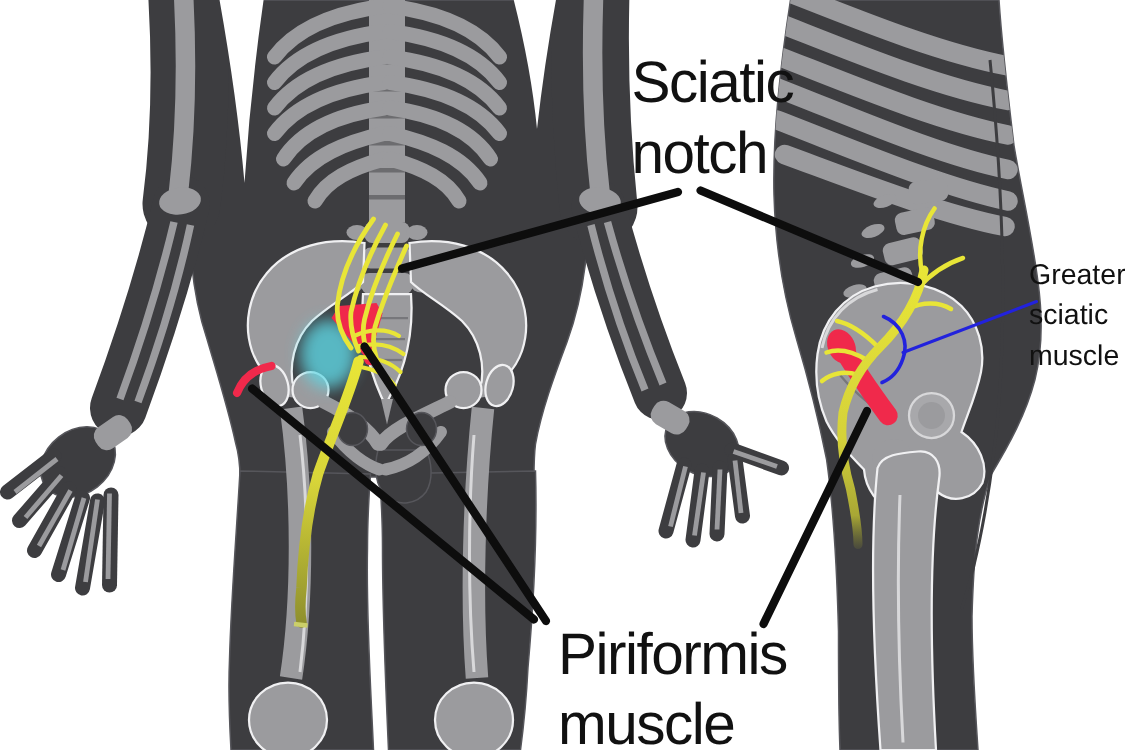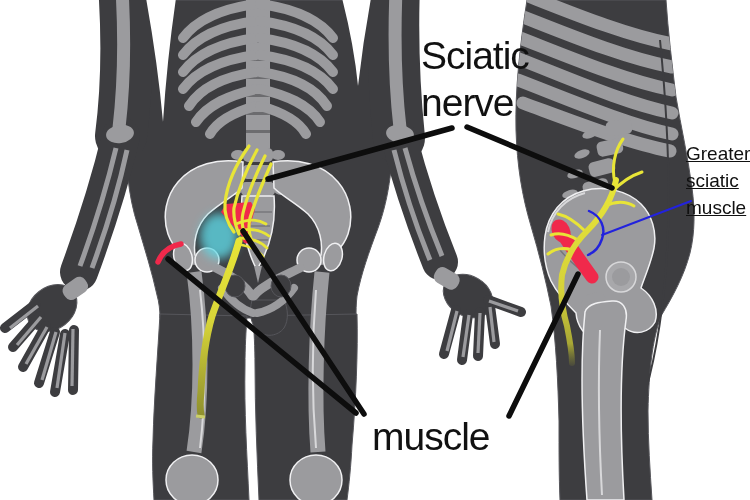--- a/index.html
+++ b/index.html
@@ -20,21 +20,21 @@
   .cyan     {fill:var(--highlight-cyan,#5fd7e4);}
   .blue     {stroke:var(--notch-blue,#2222dd);fill:none;stroke-linecap:round;}
   .ptr      {stroke:var(--pointer-black,#0d0d0d);fill:none;stroke-linecap:round;}
   .whitecut {fill:var(--background,#ffffff);stroke:none;}
   
   .lbl{position:absolute;color:var(--text-black,#111111);white-space:nowrap;}
   .lbl span{display:block;}
   .lbl-big{font-size:39px;line-height:47px;letter-spacing:-1px;}
   #label-sciatic{left:421px;top:32px;}
   #label-piriformis{left:372px;top:413px;}
-  #label-notch{left:686px;top:140px;font-size:19px;line-height:27px;text-decoration:underline;}
+  #label-notch{left:686px;top:170px;font-size:19px;line-height:27px;}
 </style>
 </head>
 <body>
 
 <div class="stage">
 
 <svg width="750" height="500" viewBox="0 0 750 500">
   <defs>
     <filter id="softBlur" x="-80%" y="-80%" width="260%" height="260%">
       <feGaussianBlur stdDeviation="5"></feGaussianBlur>
@@ -269,24 +269,25 @@
     <line class="ptr" stroke-width="5.5" x1="452" y1="128" x2="268" y2="179"></line>
     <line class="ptr" stroke-width="5.5" x1="467" y1="127" x2="612" y2="188"></line>
     <line class="ptr" stroke-width="5.5" x1="168" y1="259" x2="356" y2="413"></line>
     <line class="ptr" stroke-width="5.5" x1="243" y1="231" x2="364" y2="414"></line>
     <line class="ptr" stroke-width="5.5" x1="578" y1="274" x2="509" y2="416"></line>
   </g>
 </svg>
 
 <div class="lbl lbl-big" id="label-sciatic">
   <span>Sciatic</span>
-  <span>nerve</span>
+  <span>notch</span>
 </div>
 <div class="lbl" id="label-notch">
   <span>Greater</span>
   <span>sciatic</span>
   <span>muscle</span>
 </div>
 <div class="lbl lbl-big" id="label-piriformis">
+  <span>Piriformis</span>
   <span>muscle</span>
 </div>
 
 </div>
 
 </body></html>

